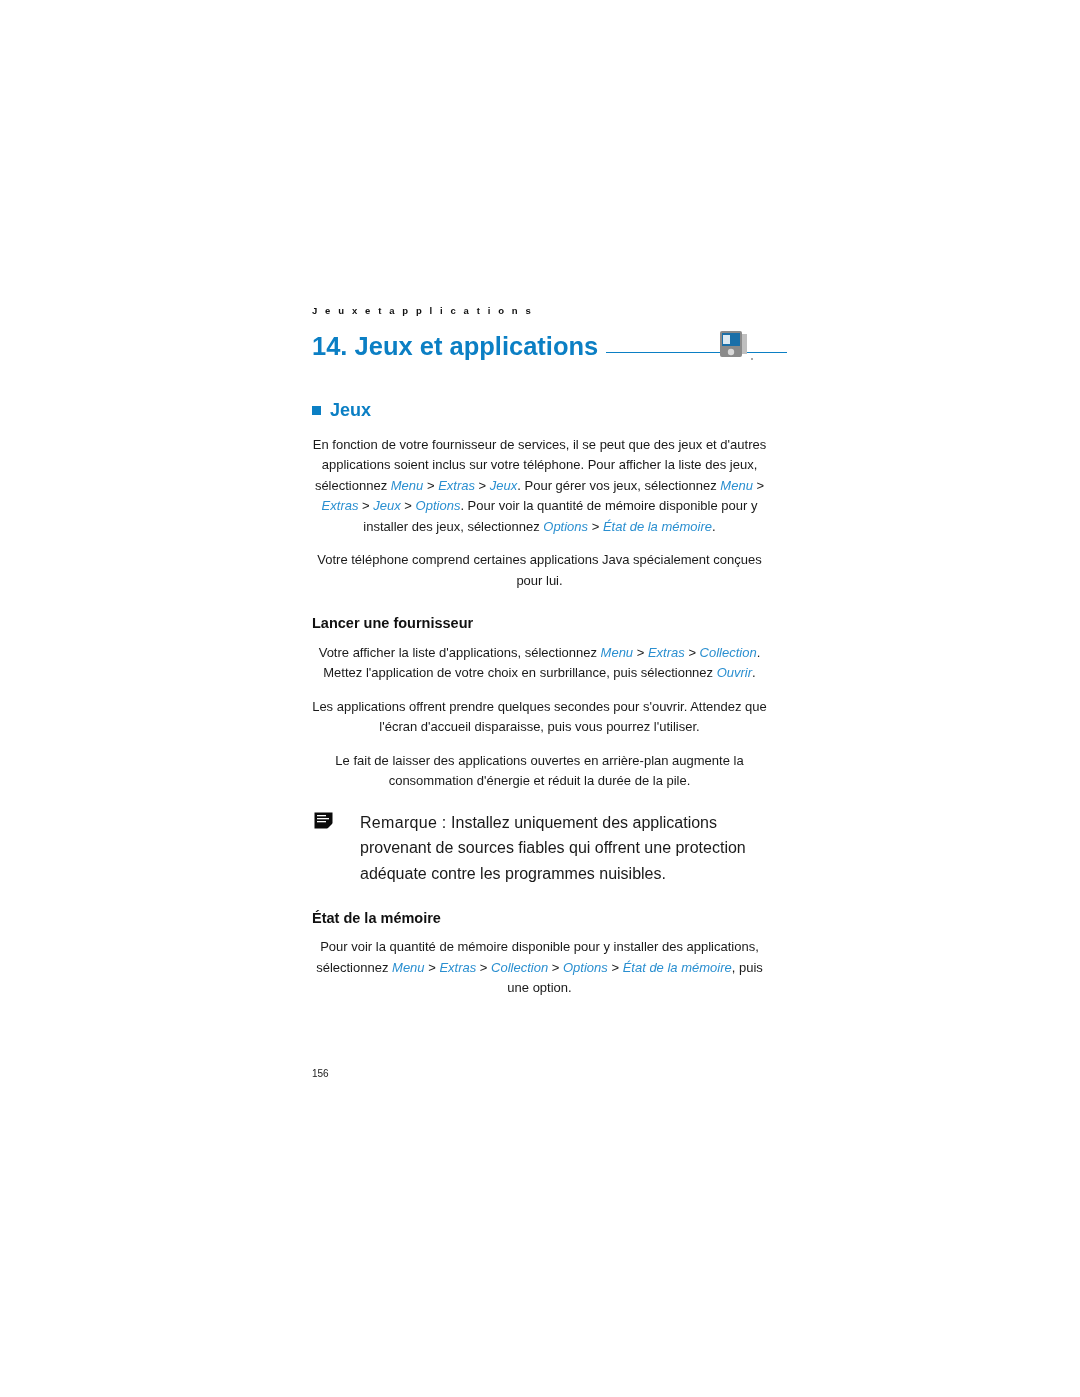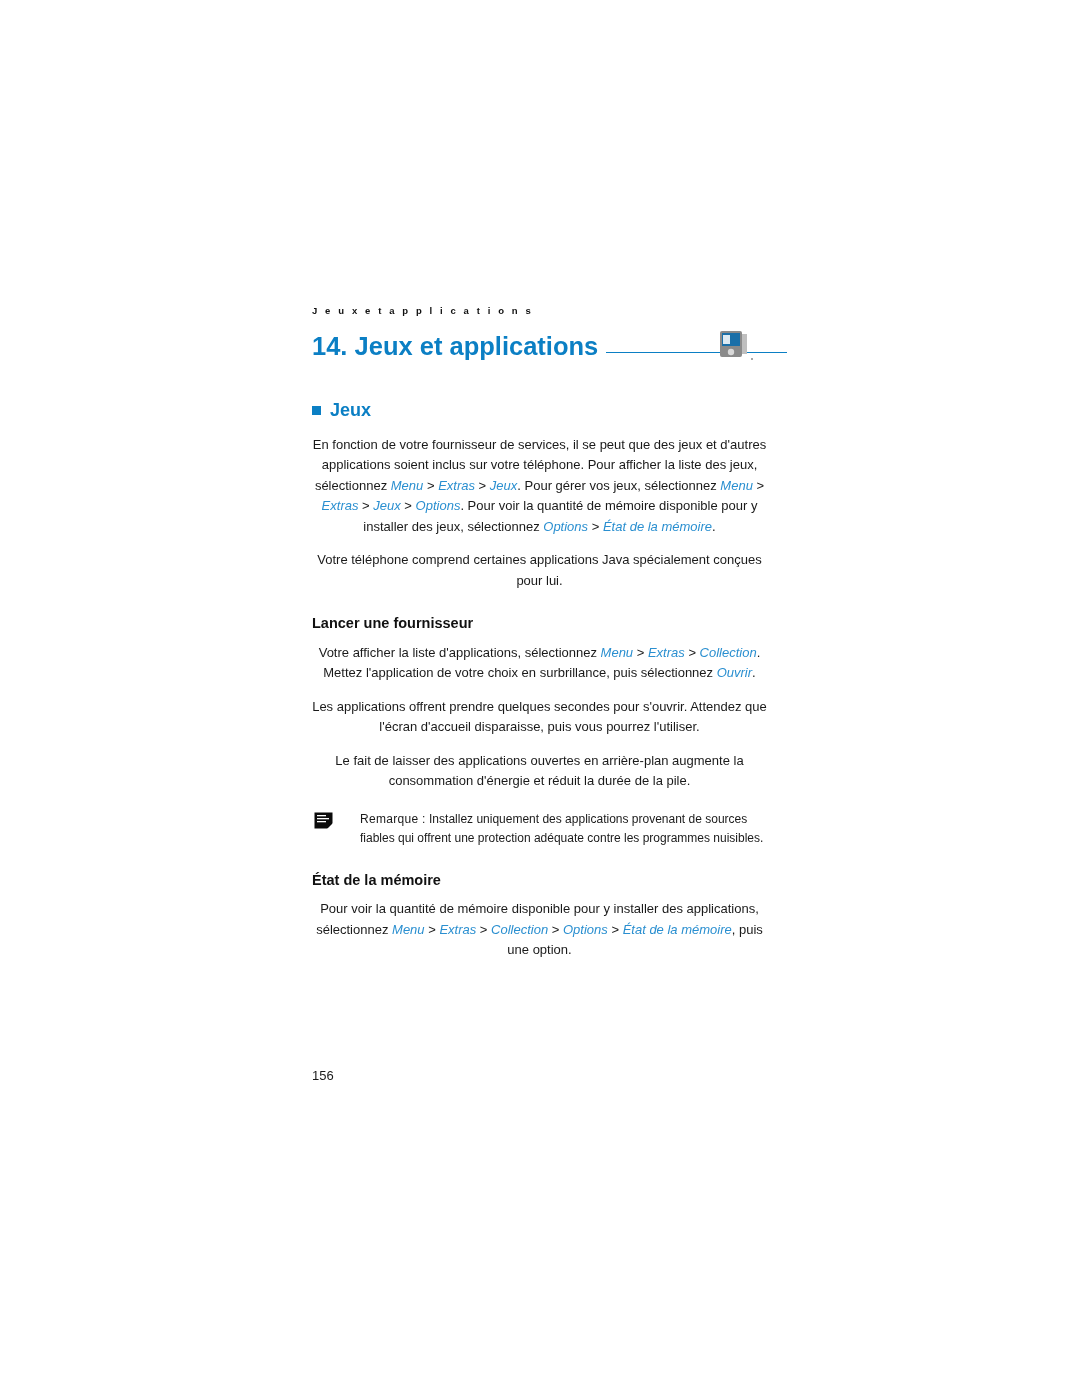--- a/index.html
+++ b/index.html
@@ -106,40 +106,40 @@
     color: #2a8fd0;
     font-style: italic;
   }
   .note {
     position: relative;
     padding-left: 48px;
     margin-top: 18px;
     margin-bottom: 6px;
   }
   .note p {
-    font-size: 12px;
+    font-size: 16px;
     line-height: 1.58;
     margin: 0;
     color: #1a1a1a;
   }
   .note-icon {
     position: absolute;
     left: 2px;
     top: 2px;
     width: 19px;
     height: 17px;
   }
   .note-label {
     letter-spacing: 0.3px;
   }
   .page-number {
     position: absolute;
     left: 312px;
     top: 1068px;
-    font-size: 13px;
+    font-size: 10px;
     color: #1a1a1a;
   }
 </style>
 </head>
 <body>
 
 <div class="page">
 
   <div class="content">
 

